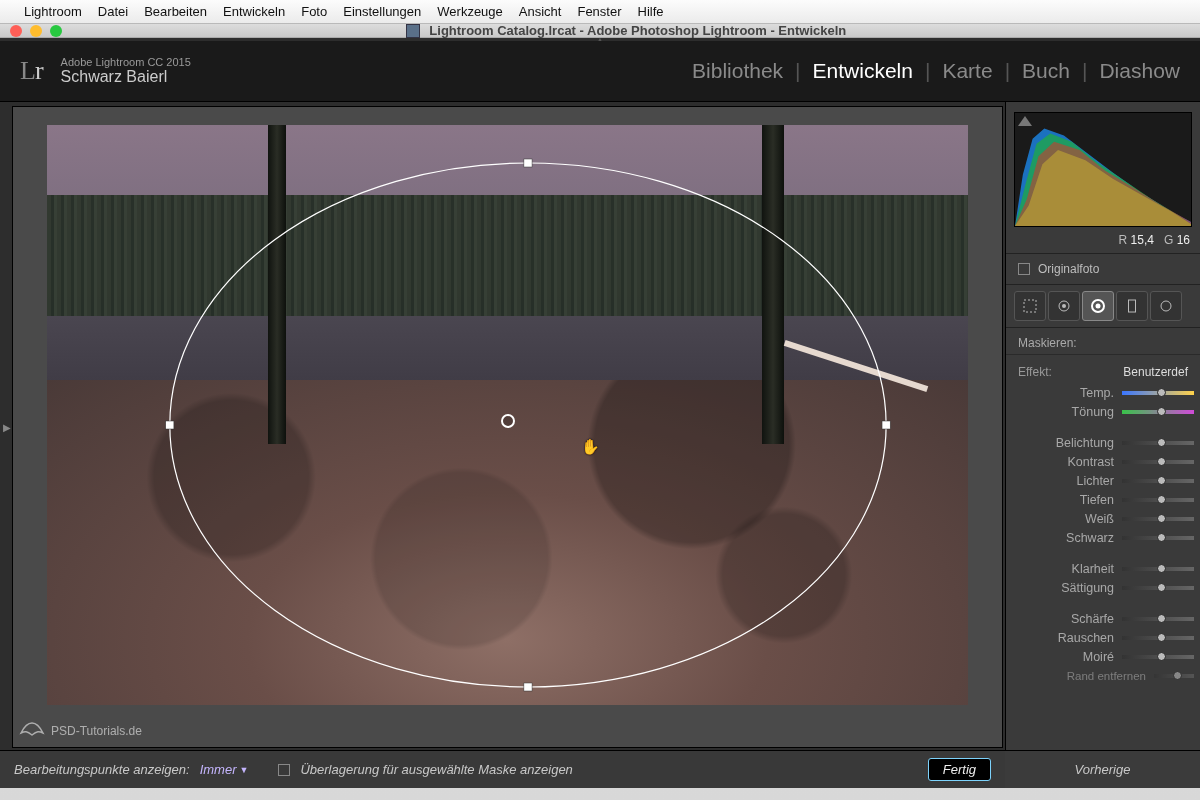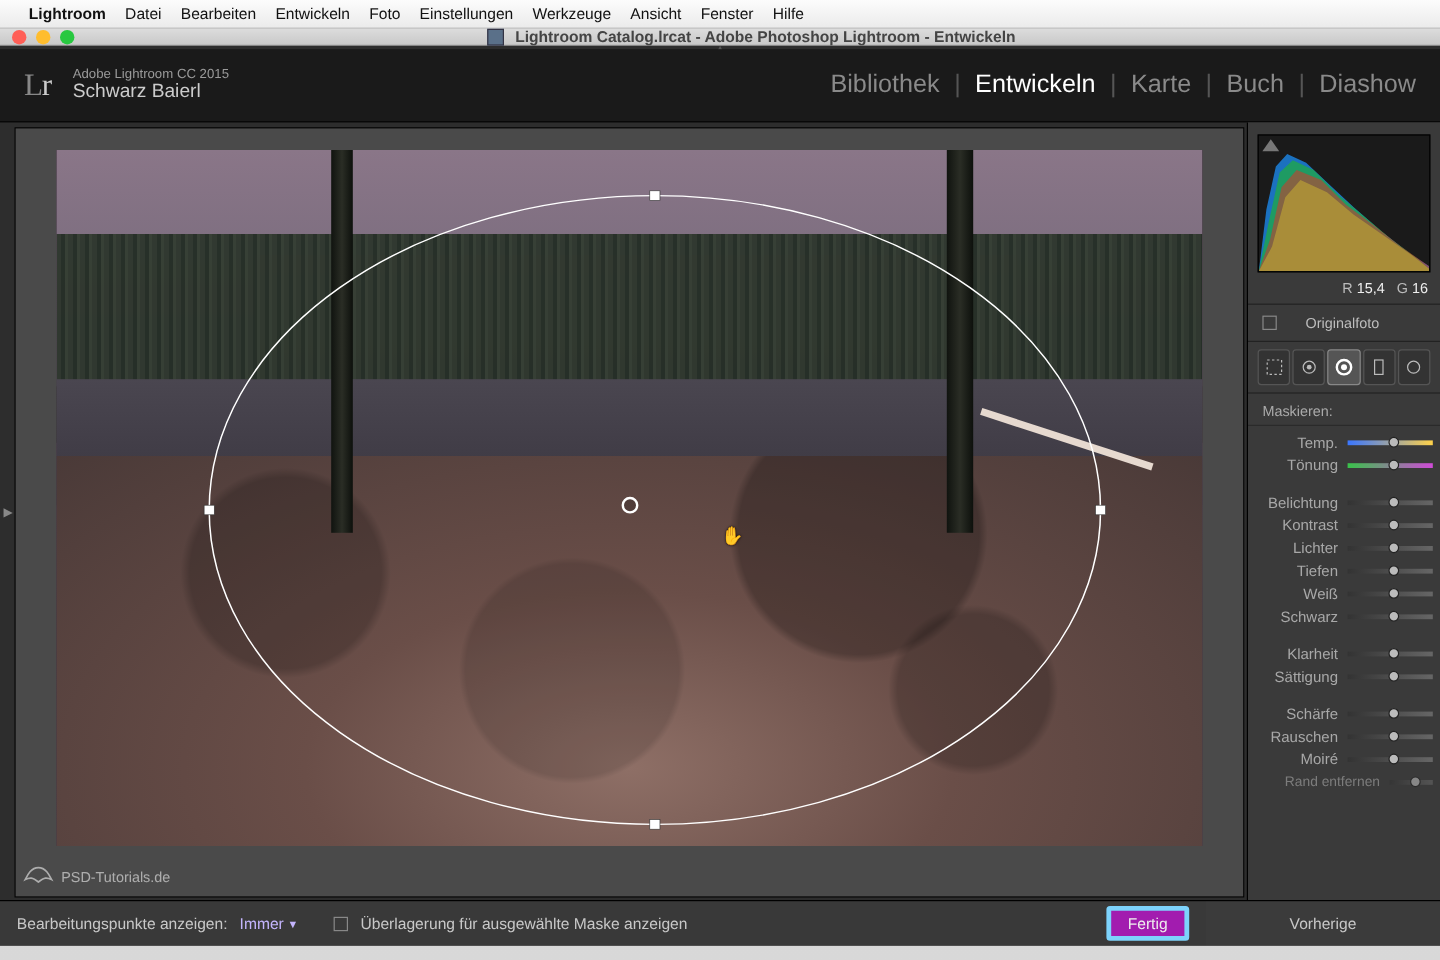--- a/index.html
+++ b/index.html
@@ -1,20 +1,20 @@
 <!DOCTYPE html>
 <html><head>
 <meta charset="utf-8">
 <style>
   * { box-sizing: border-box; margin: 0; padding: 0; }
   html, body { width: 1200px; height: 800px; overflow: hidden; font-family: "Helvetica Neue", Helvetica, Arial, sans-serif; font-size: 13px; background: linear-gradient(#e8e8e8,#d8d8d8); }
   
   #menubar { height: 24px; background: linear-gradient(#fcfcfc,#ebebeb); display:flex; align-items:center; padding:0 12px; border-bottom:1px solid #b9b9b9; }
   #menubar .apple { font-size:15px; margin-right:12px; color:#333; }
-  #menubar .app { font-weight:700; margin-right:16px; color:#111; }
+  #menubar .app { font-weight:400; margin-right:16px; color:#111; }
   #menubar .mi { margin-right:16px; color:#111; cursor:default; }
   
   #titlebar { height:14px; background:linear-gradient(#dcdcdc,#c9c9c9); display:flex; align-items:center; padding:0 10px; border-bottom:1px solid #aaa;font-weight:bold; }
   #titlebar .traffic { display:flex; gap:8px; }
   .t-dot { width:12px; height:12px; border-radius:50%; }
   .t-red{background:#ff5f57;} .t-yel{background:#ffbd2e;} .t-grn{background:#28c840;}
   #titlebar .title { flex:1; text-align:center; color:#444; font-size:13px; }
   
   #lr { height: 750px; background:#2d2d2d; display:flex; flex-direction:column; }
   #lr-header { height:60px; background:#1a1a1a; display:flex; align-items:center; padding:0 20px; }
@@ -61,48 +61,48 @@
   #img .log{ position:absolute; right:4%; top:41%; width:150px; height:6px; background:#e6d9cf; transform:rotate(18deg); }
   
   #img svg.mask { position:absolute; inset:0; width:100%; height:100%; }
   #img svg .el { fill:none; stroke:#fff; stroke-width:1.2; }
   #img svg .h { fill:#fff; stroke:#333; stroke-width:.5; }
   #img .pin { position:absolute; width:14px; height:14px; border:2px solid #fff; border-radius:50%; left:calc(50% - 7px); top:calc(51% - 7px); background:rgba(0,0,0,.15);}
   #img .cursor { position:absolute; left:58%; top:54%; color:#fff; font-size:15px; text-shadow:0 0 2px #000;}
   
   #canvas .left-expand { position:absolute; left:-10px; top:50%; transform:translateY(-50%); color:#888; font-size:10px; }
   
-  #right { width:161px; background:#3a3a3a; border-left:1px solid #000; display:flex; flex-direction:column; color:#bdbdbd; font-size:12px; }
+  #right { width:195px; background:#3a3a3a; border-left:1px solid #000; display:flex; flex-direction:column; color:#bdbdbd; font-size:12px; }
   #histo { height:115px; margin:10px 8px 4px 8px; background:#1a1a1a; border:1px solid #000; position:relative; overflow:hidden;}
   #histo .tri{ position:absolute; left:3px; top:3px; width:0;height:0; border-left:7px solid transparent;border-right:7px solid transparent;border-bottom:10px solid #777;}
   #readout { text-align:right; padding:2px 10px 6px 0; color:#bbb; font-size:12px; border-bottom:1px solid #222;}
   #readout .val{color:#eee;}
-  #origrow { padding:8px 12px; border-bottom:1px solid #222; display:flex; align-items:center; gap:24px;}
+  #origrow { padding:8px 12px; border-bottom:1px solid #222; display:flex; align-items:center; gap:8px;}
   #origrow .cb{ width:12px; height:12px; border:1px solid #888;}
   #tools { display:flex; gap:2px; padding:6px 8px; border-bottom:1px solid #222;}
   #tools .tool{ width:32px; height:30px; border:1px solid #555; background:#333; border-radius:3px; display:flex; align-items:center; justify-content:center; color:#bbb;}
   #tools .tool.sel{ background:#555; border-color:#888; color:#fff;}
   #masklbl{ padding:8px 12px 4px 12px; color:#aaa; border-bottom:1px solid #2a2a2a;}
   .sliders{ padding:4px 6px 0 0;}
   .sliders .row{ display:flex; align-items:center; justify-content:flex-end; height:19px;}
   .sliders .lab{ color:#a8a8a8; text-align:right; width:75px; font-size:12.5px;}
   .sliders .track{ flex:1; margin-left:8px; height:4px; background:linear-gradient(90deg,#333,#666); position:relative; max-width:72px;}
   .sliders .track.temp{background:linear-gradient(90deg,#3a76ff,#ffd24a);}
   .sliders .track.tint{background:linear-gradient(90deg,#39c24a,#d04bd8);}
   .sliders .track .knob{ position:absolute; top:-3px; left:48%; width:9px;height:9px;border-radius:50%;background:#bbb;border:1px solid #222;}
   .sliders .gap{height:12px;}
   .sliders .effekt{ display:flex; padding:6px 6px 4px 12px; justify-content:space-between; color:#999;}
   
   #strip { height:38px; background:#393939; border-top:1px solid #000; display:flex; align-items:center; padding:0 14px; color:#c8c8c8;}
   #strip .left{display:flex; align-items:center; gap:10px;}
   #strip .dd{ display:flex; align-items:center; gap:3px; color:#c4b5fd;}
   #strip .cb{ width:12px; height:12px; border:1px solid #888; margin-left:20px;}
-  #strip .btn{ margin-left:auto; padding:3px 14px; background:#a21caf; border:4px solid #7dd3fc; border-radius:3px; color:#eee;}
+  #strip .btn{ margin-left:auto; padding:3px 14px; background:#000000; border:1px solid #7dd3fc; border-radius:3px; color:#eee;}
   #right-strip{ height:38px; background:#3b3b3b; border-top:1px solid #000; display:flex; align-items:center; justify-content:center; color:#c8c8c8; width:195px;}
-  #footer-row{ display:flex;}
+  #footer-row{ display:flex;font-style:italic;}
   #footer-row > div:first-child{ flex:1;}
   
   #wm{ position:absolute; left:6px; bottom:6px; display:flex; align-items:center; gap:6px; color:rgba(255,255,255,.55); font-size:12px; }
   #wm svg{ opacity:.55;}
 </style>
 </head>
 <body>
 
 <div id="menubar">
   <span class="apple"></span>
@@ -222,20 +222,24 @@
             </svg>
           </div>
         <div class="tool">
             <svg width="16" height="16">
               <circle cx="8" cy="8" r="5" fill="none" stroke="#bbb"></circle>
             </svg>
           </div>
       </div>
       <div id="masklbl">Maskieren:</div>
       <div class="sliders">
+        <div class="effekt">
+          <span>Effekt:</span>
+          <span style="color:#ddd;">Benutzerdef</span>
+        </div>
         <div class="row">
             <div class="lab">Temp.</div>
             <div class="track temp">
               <div class="knob"></div>
             </div>
           </div>
         <div class="row">
             <div class="lab">Tönung</div>
             <div class="track tint">
               <div class="knob"></div>

